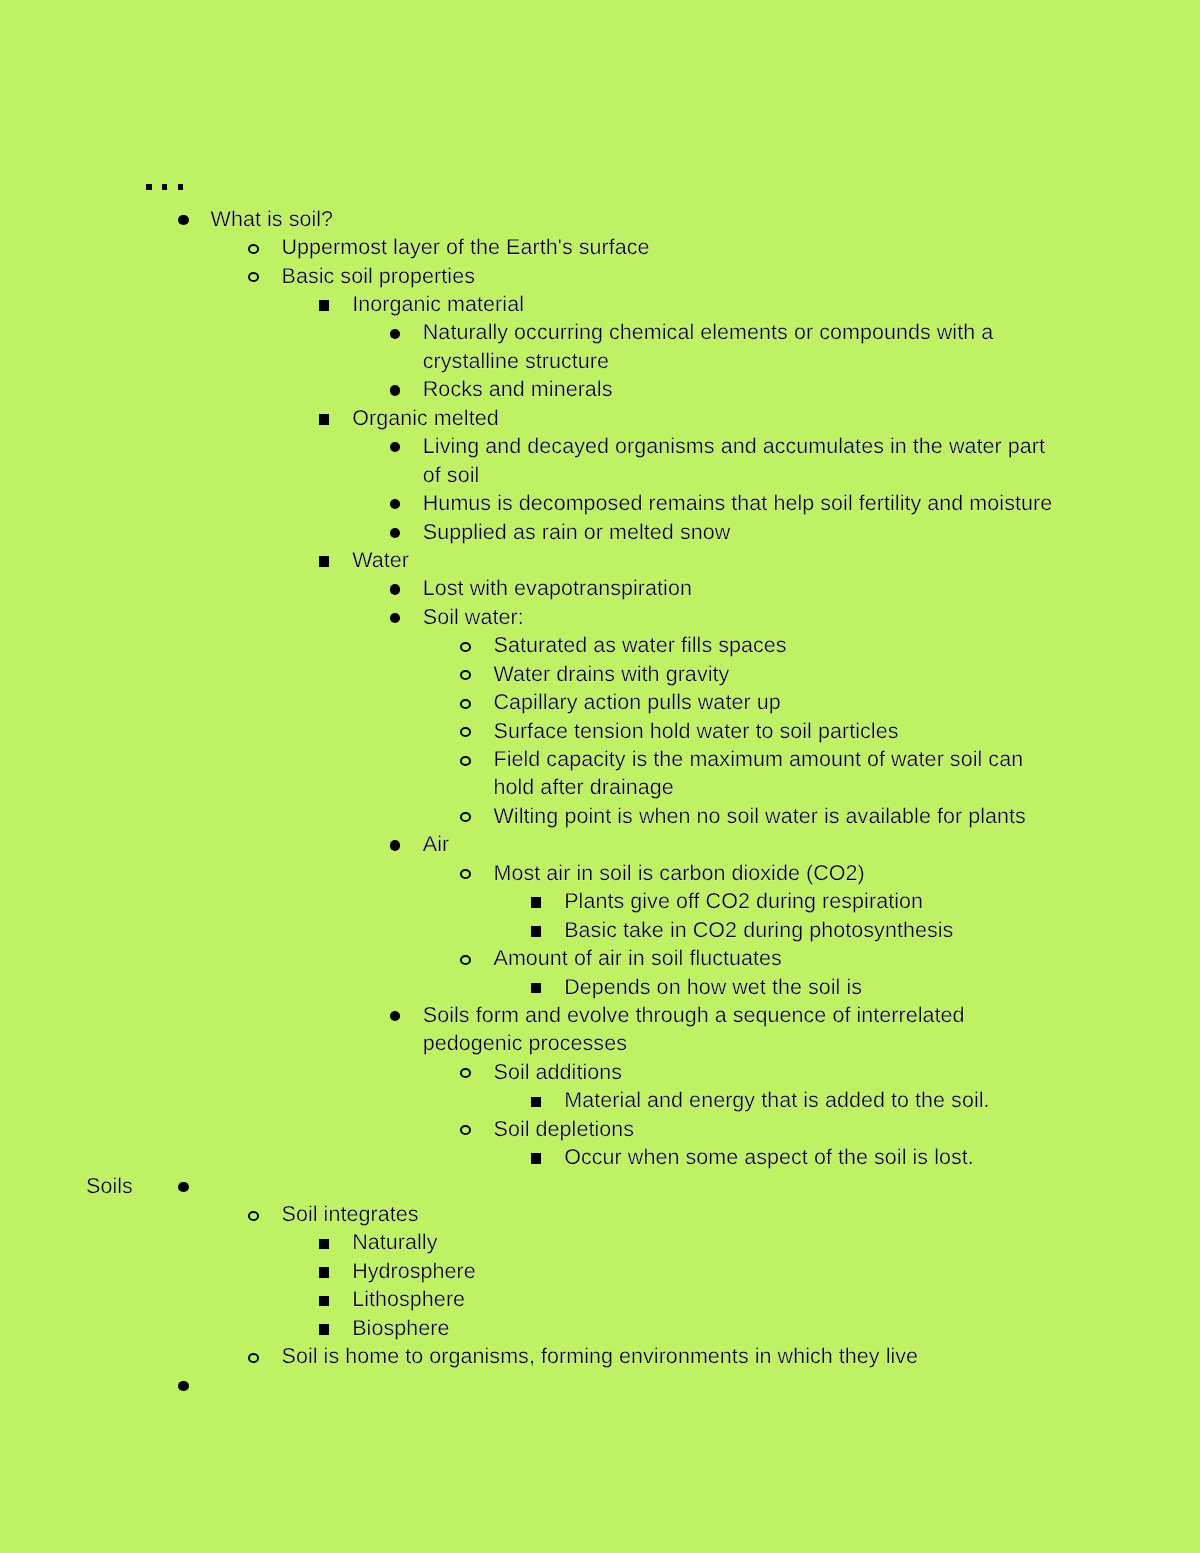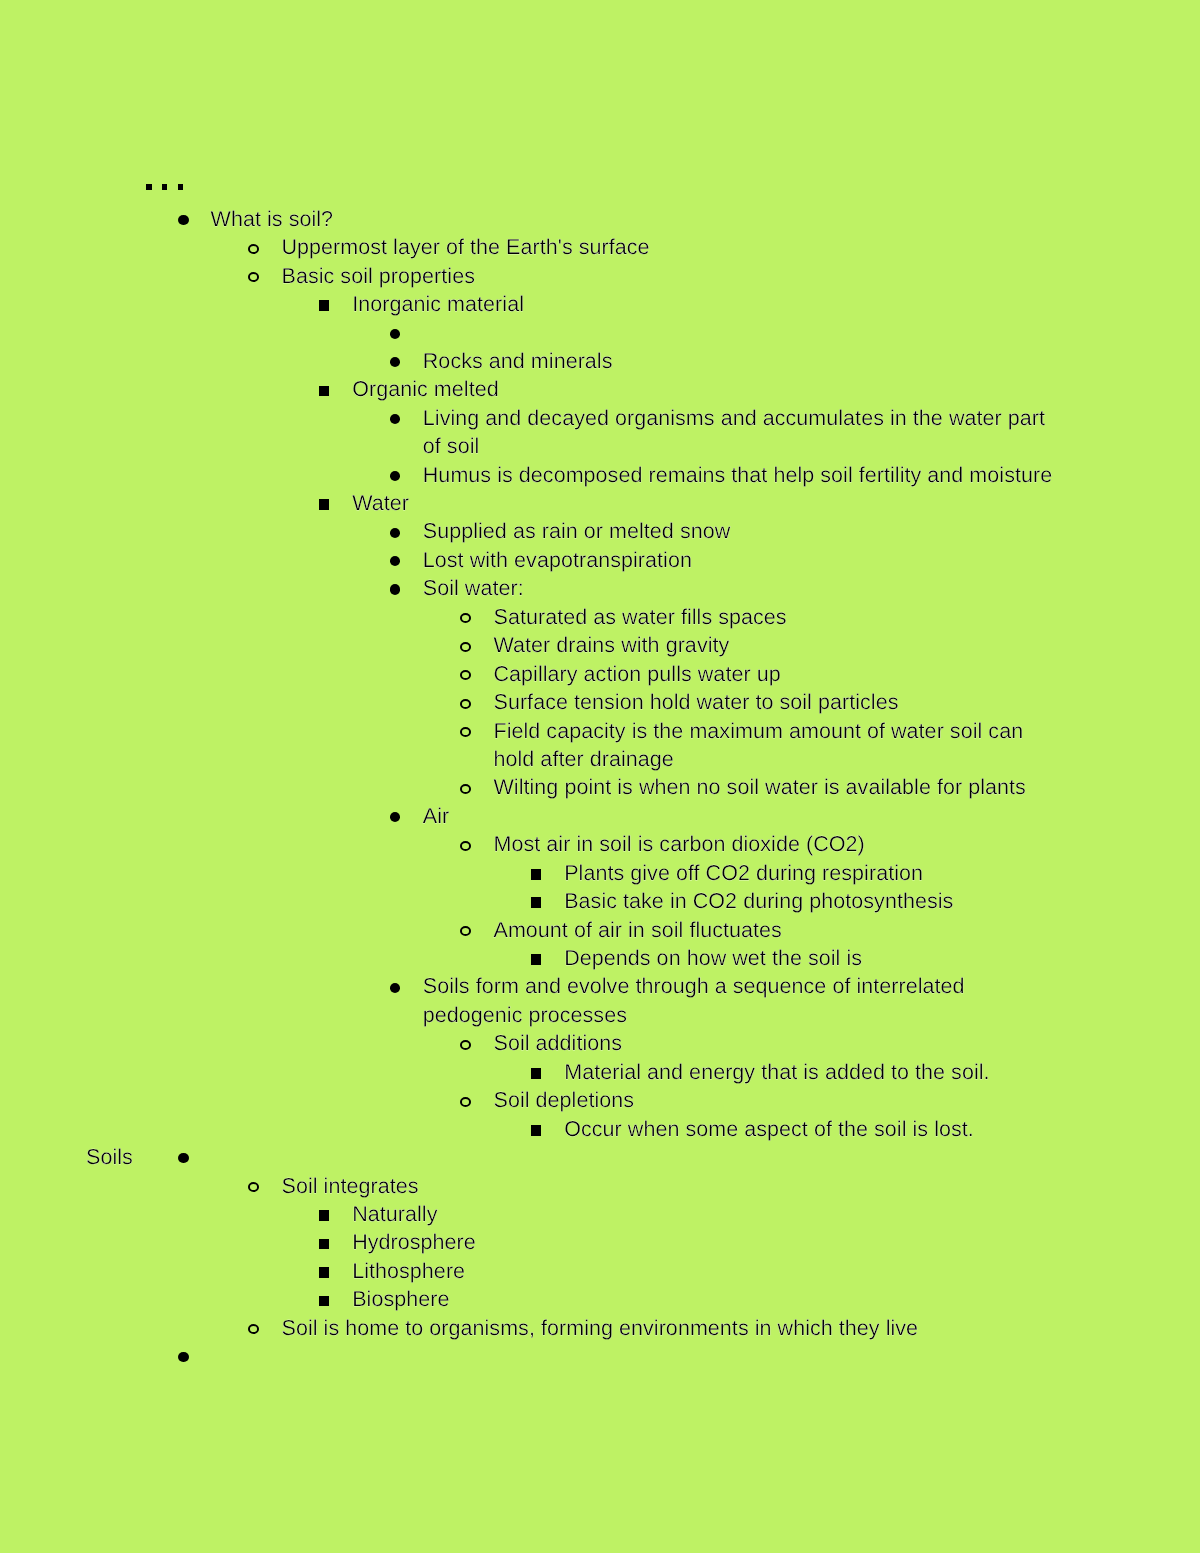--- a/index.html
+++ b/index.html
@@ -48,44 +48,45 @@
       <div class="item lvl2">
         <span class="m m-circle" style="left:248.0px"></span>
         <div class="text" style="margin-left:281.5px;width:779.0px">Basic soil properties</div>
       </div>
       <div class="item lvl3">
         <span class="m m-square" style="left:319.0px"></span>
         <div class="text" style="margin-left:352.2px;width:708.3px">Inorganic material</div>
       </div>
       <div class="item lvl4">
         <span class="m m-disc" style="left:389.5px"></span>
+        <div class="text" style="margin-left:422.8px;width:637.7px">Naturally occurring chemical elements or compounds with a crystalline structure</div>
       </div>
       <div class="item lvl4">
         <span class="m m-disc" style="left:389.5px"></span>
         <div class="text" style="margin-left:422.8px;width:637.7px">Rocks and minerals</div>
       </div>
       <div class="item lvl3">
         <span class="m m-square" style="left:319.0px"></span>
         <div class="text" style="margin-left:352.2px;width:708.3px">Organic melted</div>
       </div>
       <div class="item lvl4">
         <span class="m m-disc" style="left:389.5px"></span>
         <div class="text" style="margin-left:422.8px;width:637.7px">Living and decayed organisms and accumulates in the water part of soil</div>
       </div>
       <div class="item lvl4">
         <span class="m m-disc" style="left:389.5px"></span>
         <div class="text" style="margin-left:422.8px;width:637.7px">Humus is decomposed remains that help soil fertility and moisture</div>
       </div>
+      <div class="item lvl4">
+        <span class="m m-disc" style="left:389.5px"></span>
+        <div class="text" style="margin-left:422.8px;width:637.7px">Supplied as rain or melted snow</div>
+      </div>
       <div class="item lvl3">
         <span class="m m-square" style="left:319.0px"></span>
         <div class="text" style="margin-left:352.2px;width:708.3px">Water</div>
-      </div>
-      <div class="item lvl4">
-        <span class="m m-disc" style="left:389.5px"></span>
-        <div class="text" style="margin-left:422.8px;width:637.7px">Supplied as rain or melted snow</div>
       </div>
       <div class="item lvl4">
         <span class="m m-disc" style="left:389.5px"></span>
         <div class="text" style="margin-left:422.8px;width:637.7px">Lost with evapotranspiration</div>
       </div>
       <div class="item lvl4">
         <span class="m m-disc" style="left:389.5px"></span>
         <div class="text" style="margin-left:422.8px;width:637.7px">Soil water:</div>
       </div>
       <div class="item lvl5">

